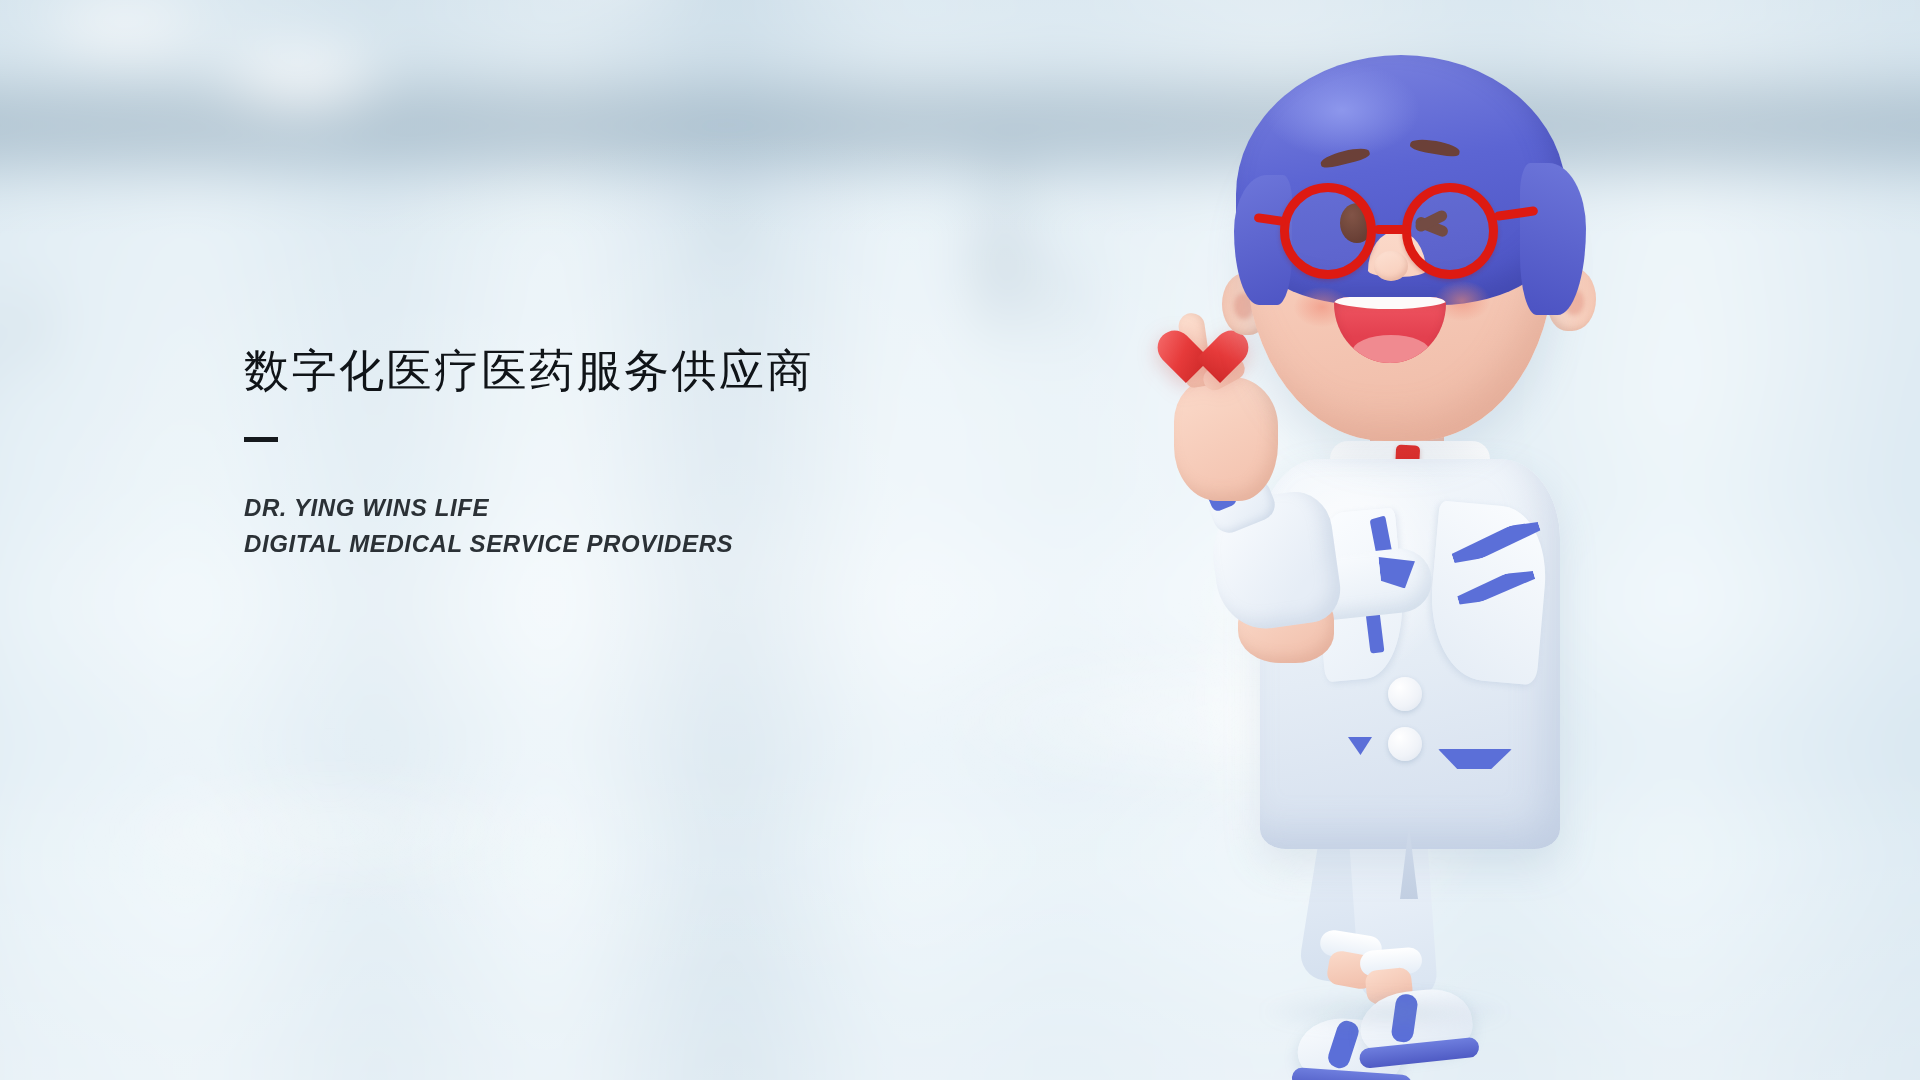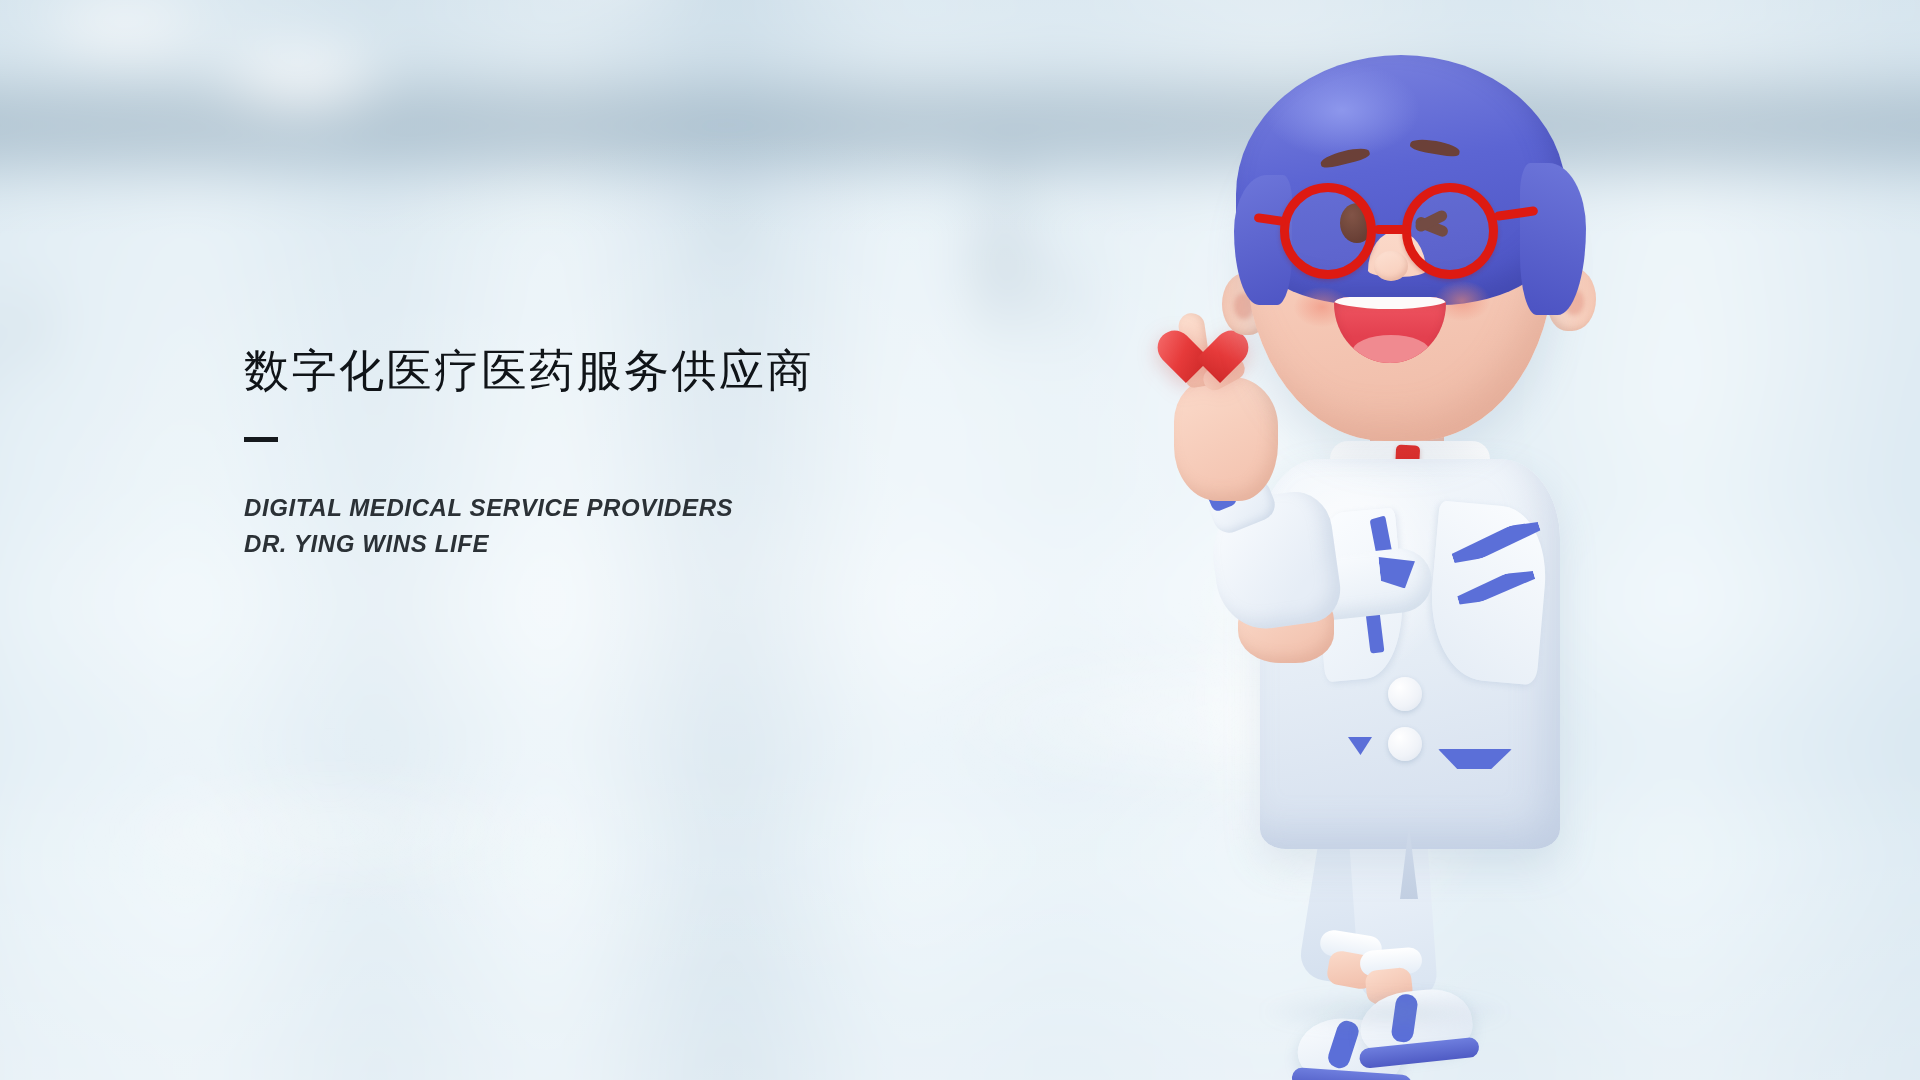--- a/index.html
+++ b/index.html
@@ -471,22 +471,22 @@
 <div id="stage">
 
   <div id="bg"></div>
   <div id="bg-vignette"></div>
   <div id="bg-floor-shine"></div>
 
   <div id="copy">
     <div class="subhead">数字化医疗医药服务供应商</div>
     <div class="rule"></div>
     <div class="eng">
+      <div>DR. YING WINS LIFE</div>
       <div>DIGITAL MEDICAL SERVICE PROVIDERS</div>
-      <div>DR. YING WINS LIFE</div>
     </div>
   </div>
 
   <div id="character">
     <div id="char-glow"></div>
 
     <div id="body">
 
       <div id="leg-back"></div>
       <div id="leg-front"></div>

